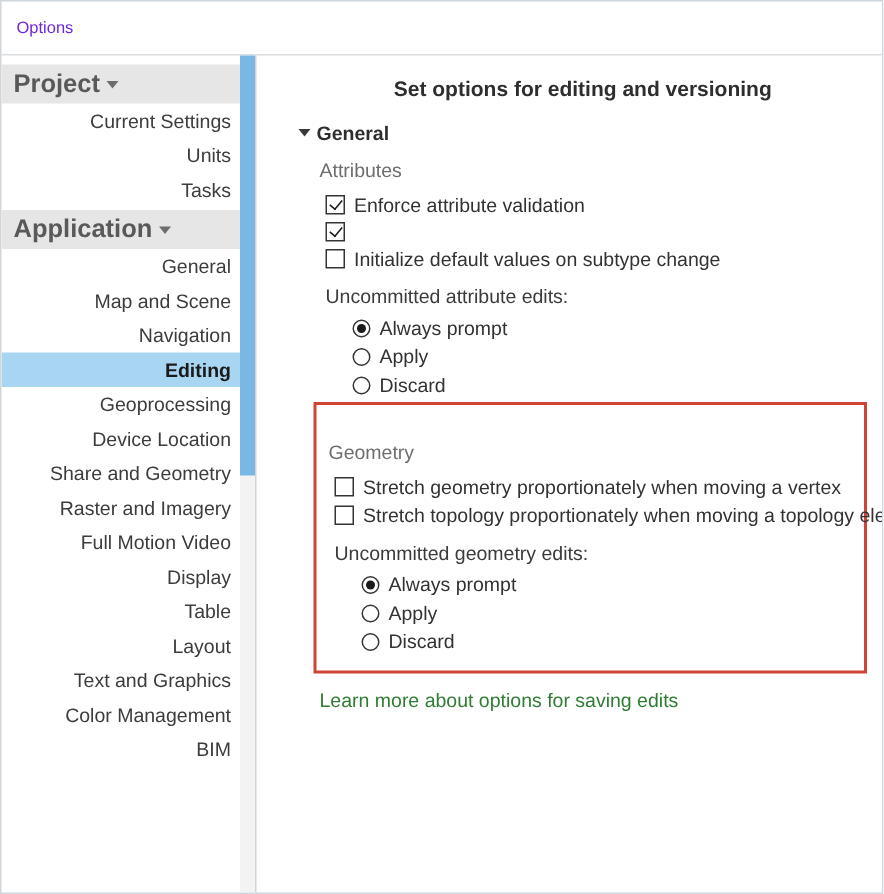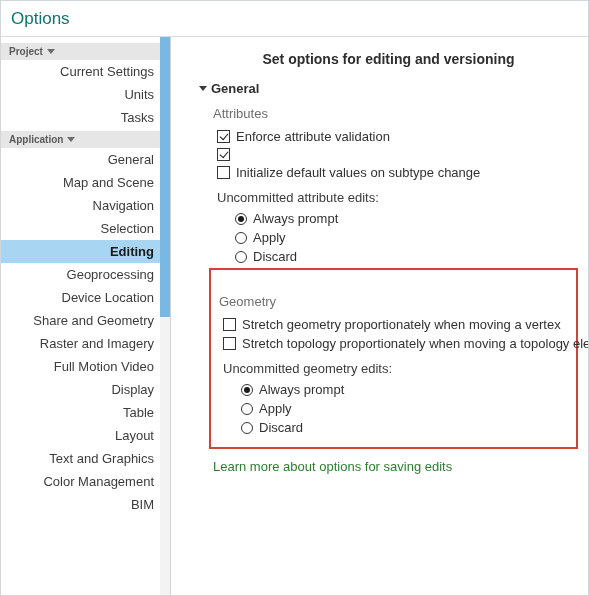--- a/index.html
+++ b/index.html
@@ -19,22 +19,22 @@
     overflow: hidden;
   }
   .title-bar {
     height: 36px;
     display: flex;
     align-items: center;
     padding: 0 10px;
     border-bottom: 1px solid #d9dde0;
   }
   .title-text {
-    color: #0f766e;
-    font-size: 17px;
+    color: #6d28d9;
+    font-size: 11px;
     font-weight: 400;
   }
   .body {
     display: flex;
     height: calc(100% - 36px);
   }
   .sidebar-wrap {
     width: 170px;
     border-right: 1px solid #d0d4d7;
     position: relative;
@@ -54,21 +54,21 @@
     position: absolute;
     top: 0; left: 0; right: 0;
     height: 280px;
     background: #7ab8e4;
   }
   .group-header {
     background: #e6e6e6;
     color: #595959;
     font-weight: 600;
     padding: 3px 10px 3px 8px;
-    font-size: 10px;
+    font-size: 17px;
     display: flex;
     align-items: center;
     gap: 4px;
     margin-top: 2px;
   }
   .chev {
     width: 0; height: 0;
     border-left: 4px solid transparent;
     border-right: 4px solid transparent;
     border-top: 5px solid #6d6d6d;
@@ -202,21 +202,20 @@
         <div class="tree-item">Units</div>
         <div class="tree-item">Tasks</div>
 
         <div class="group-header">
           <span>Application</span>
           <span class="chev"></span>
         </div>
         <div class="tree-item">General</div>
         <div class="tree-item">Map and Scene</div>
         <div class="tree-item">Navigation</div>
-        <div class="tree-item">Selection</div>
         <div class="tree-item selected">Editing</div>
         <div class="tree-item">Geoprocessing</div>
         <div class="tree-item">Device Location</div>
         <div class="tree-item">Share and Geometry</div>
         <div class="tree-item">Raster and Imagery</div>
         <div class="tree-item">Full Motion Video</div>
         <div class="tree-item">Display</div>
         <div class="tree-item">Table</div>
         <div class="tree-item">Layout</div>
         <div class="tree-item">Text and Graphics</div>

